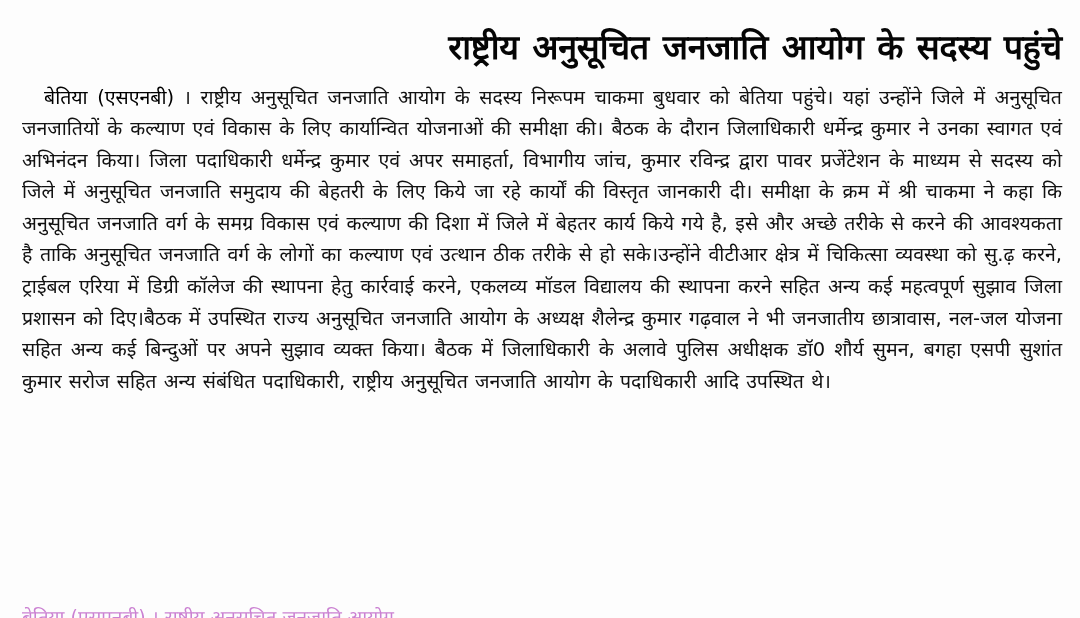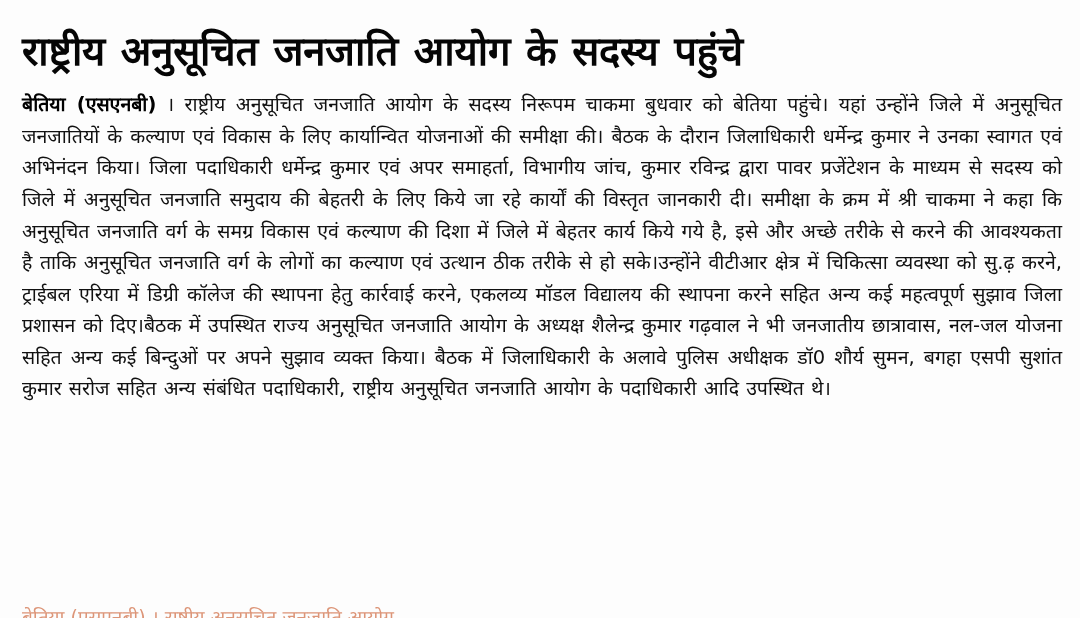--- a/index.html
+++ b/index.html
@@ -18,59 +18,60 @@
     position: relative;
     width: 1080px;
     height: 618px;
     box-sizing: border-box;
     padding: 26px 18px 0 22px;
     background: #fdfdfd;
   }
   .headline {
     font-family: "DejaVu Sans", "Liberation Sans", sans-serif;
     font-weight: bold;
-    font-size: 40px;
+    font-size: 34px;
     line-height: 1.28;
     letter-spacing: -0.2px;
     color: #050505;
     margin: 0 0 6px 0;
-    text-align: left;
+    text-align: right;
     word-spacing: 2px;
   }
   .headline .line {
     display: block;
     white-space: nowrap;
   }
   .headline .line.l2 {
     letter-spacing: -0.1px;
   }
   .article {
     margin-top: 12px;
     font-family: "DejaVu Sans", "Liberation Sans", sans-serif;
     font-size: 19.5px;
     line-height: 1.62;
     color: #111111;
     text-align: justify;
     text-justify: inter-word;
     word-spacing: 1px;
   }
   .dateline {
-    font-weight: bold;
+    font-weight: normal;
     color: #000000;
+    margin-left: 22px;
   }
   .bottom-fade {
     position: absolute;
     left: 22px;
     right: 18px;
     bottom: 0;
     height: 14px;
     overflow: hidden;
     font-family: "DejaVu Sans", "Liberation Sans", sans-serif;
     font-size: 19px;
-    color: #c2410c;
+    color: #a21caf;
     opacity: 0.55;
     white-space: nowrap;
   }
 </style>
 </head>
 <body>
 
 <div class="page">
 
   <h1 class="headline">

